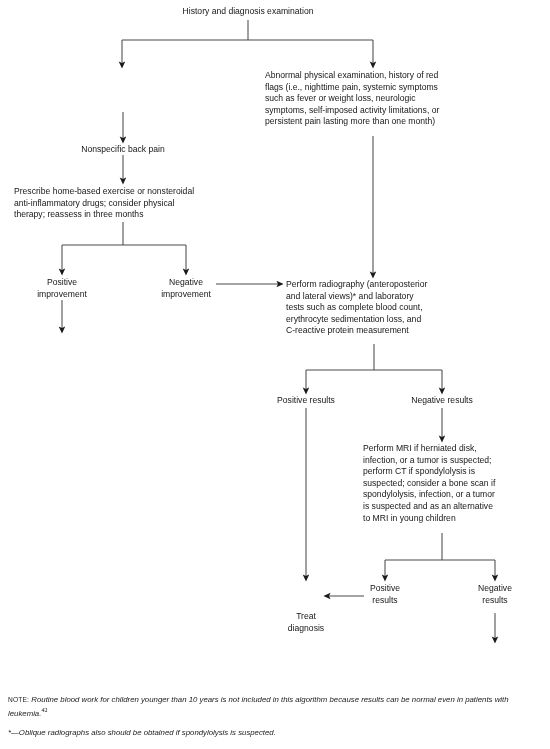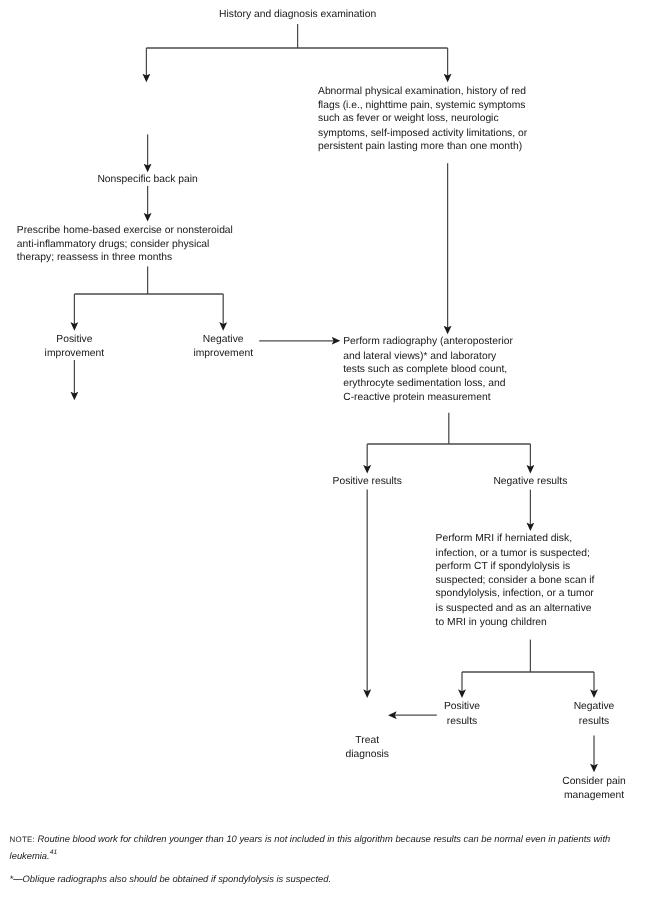--- a/index.html
+++ b/index.html
@@ -163,21 +163,19 @@
 
   <div class="node ctr" style="left:306px; top:611px; width:80px;">Treat
 diagnosis</div>
 
   <div class="node ctr" style="left:385px; top:583px; width:80px;">Positive
 results</div>
 
   <div class="node ctr" style="left:495px; top:583px; width:80px;">Negative
 results</div>
 
-  <div class="node ctr" style="left:495px; top:645px; width:100px;">Consider pain
-management</div>
 
   <div class="footnotes">
     <div class="fn-note"><span class="fn-label">NOTE:</span> <span>Routine blood work for children younger than 10 years is not included in this algorithm because results can be normal even in patients with leukemia.</span><span class="fn-sup">41</span></div>
     <div class="fn-star">*—Oblique radiographs also should be obtained if spondylolysis is suspected.</div>
   </div>
 
 </div>
 
 </body></html>

